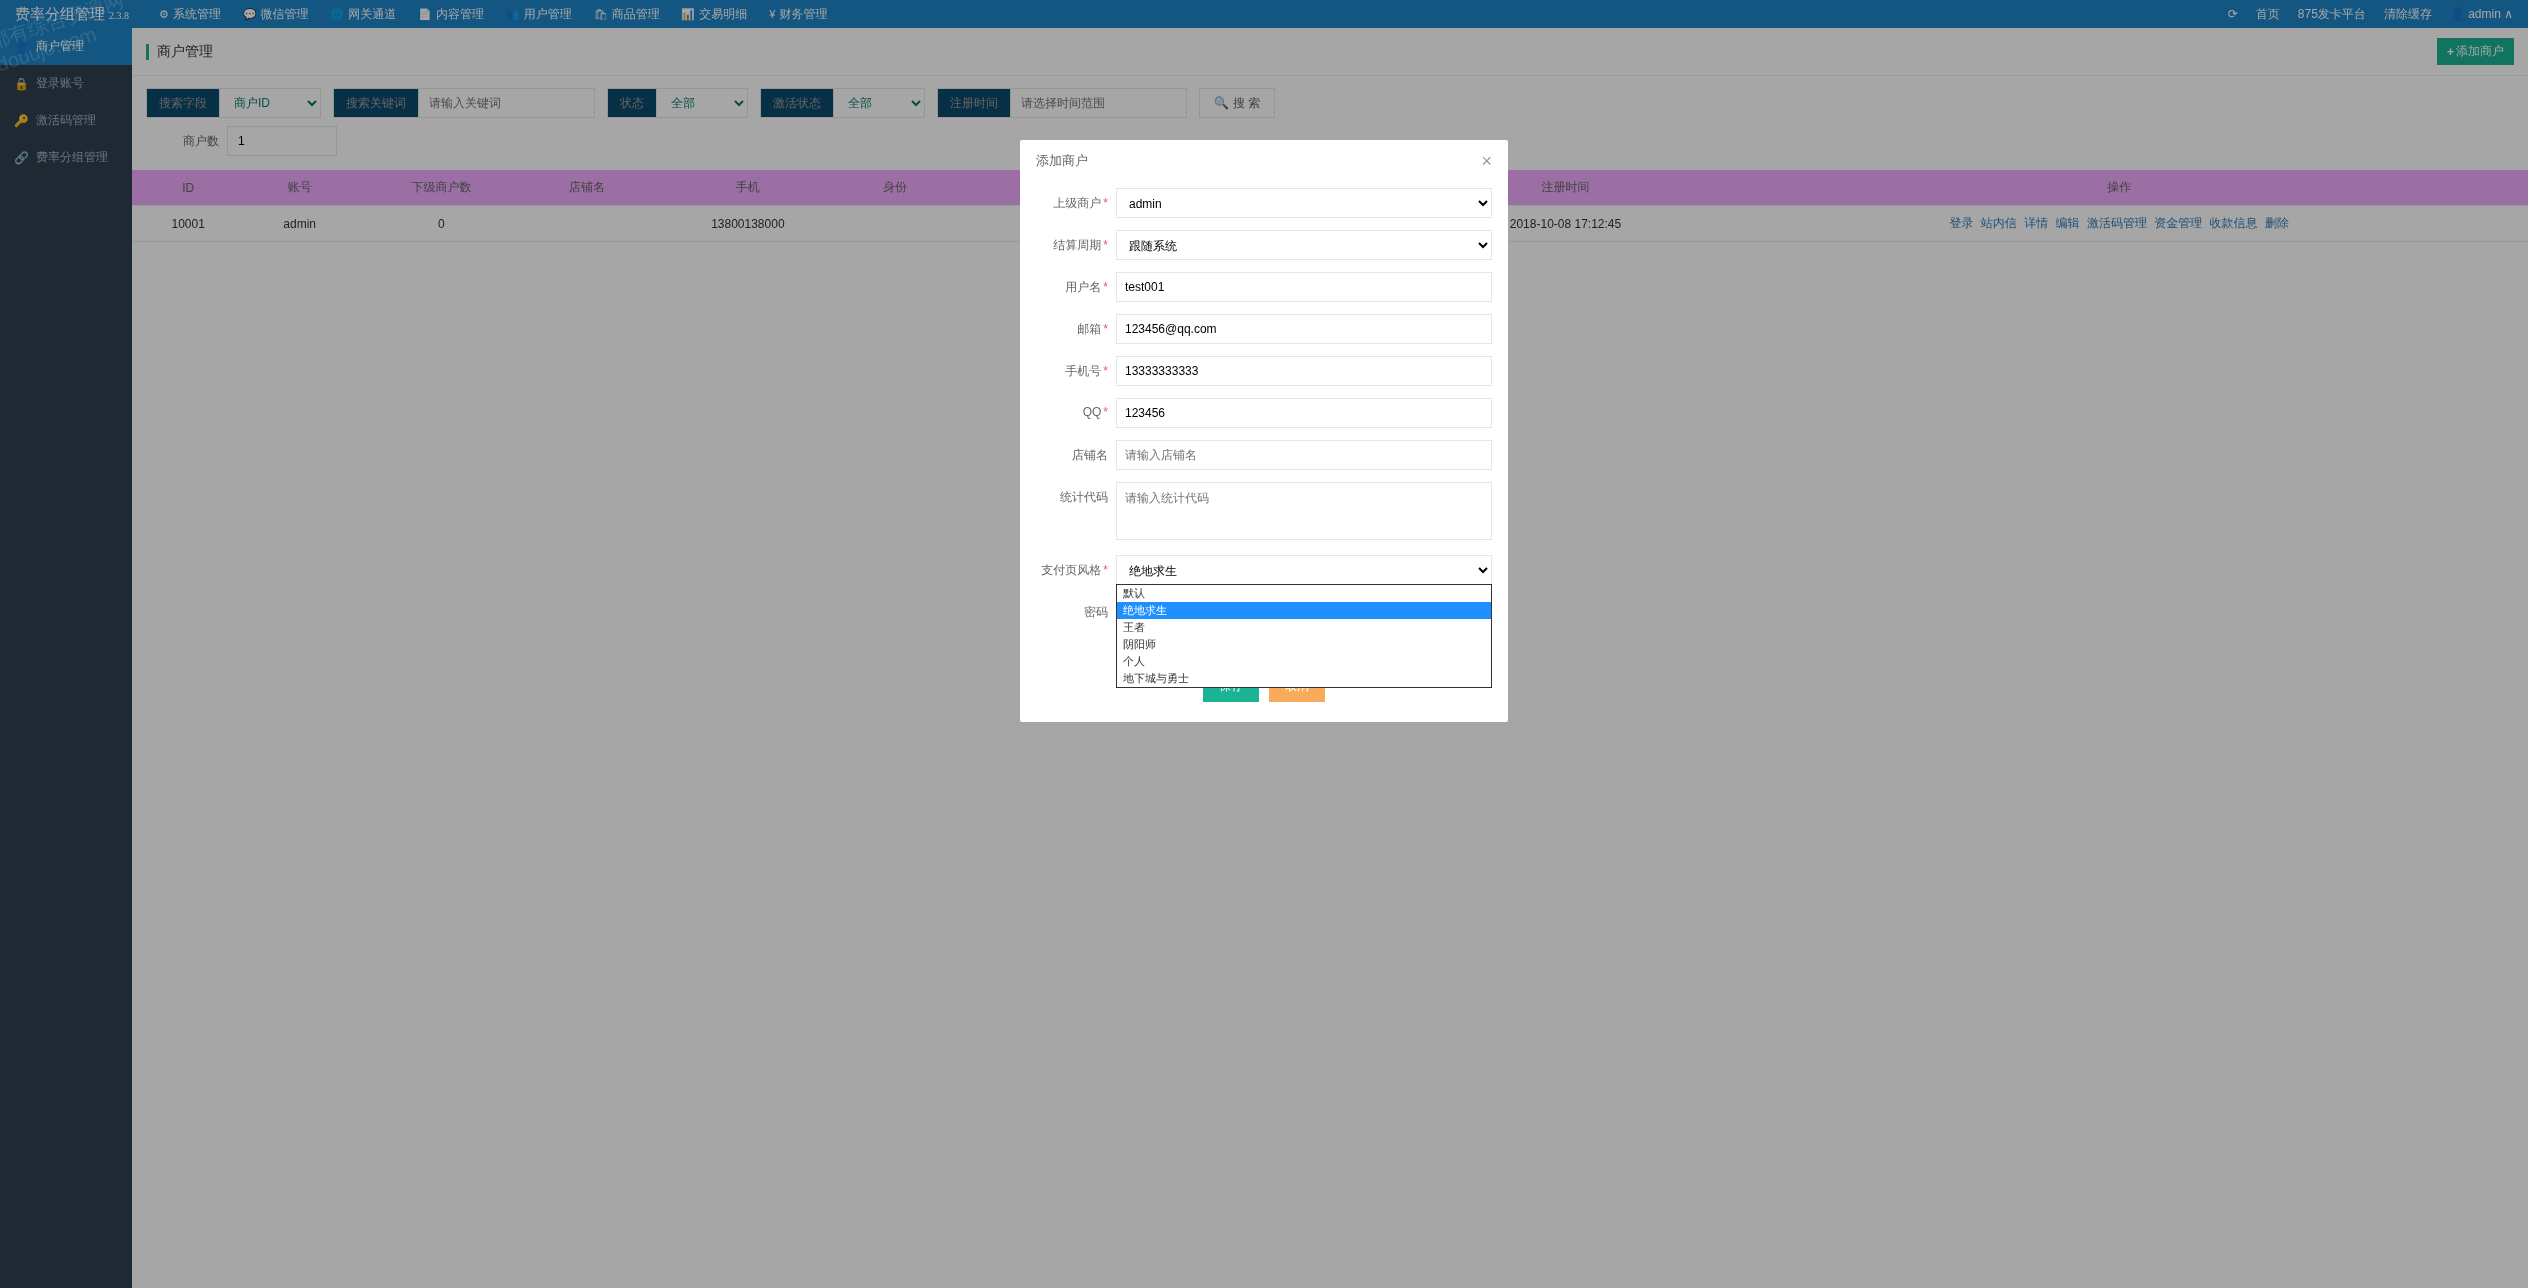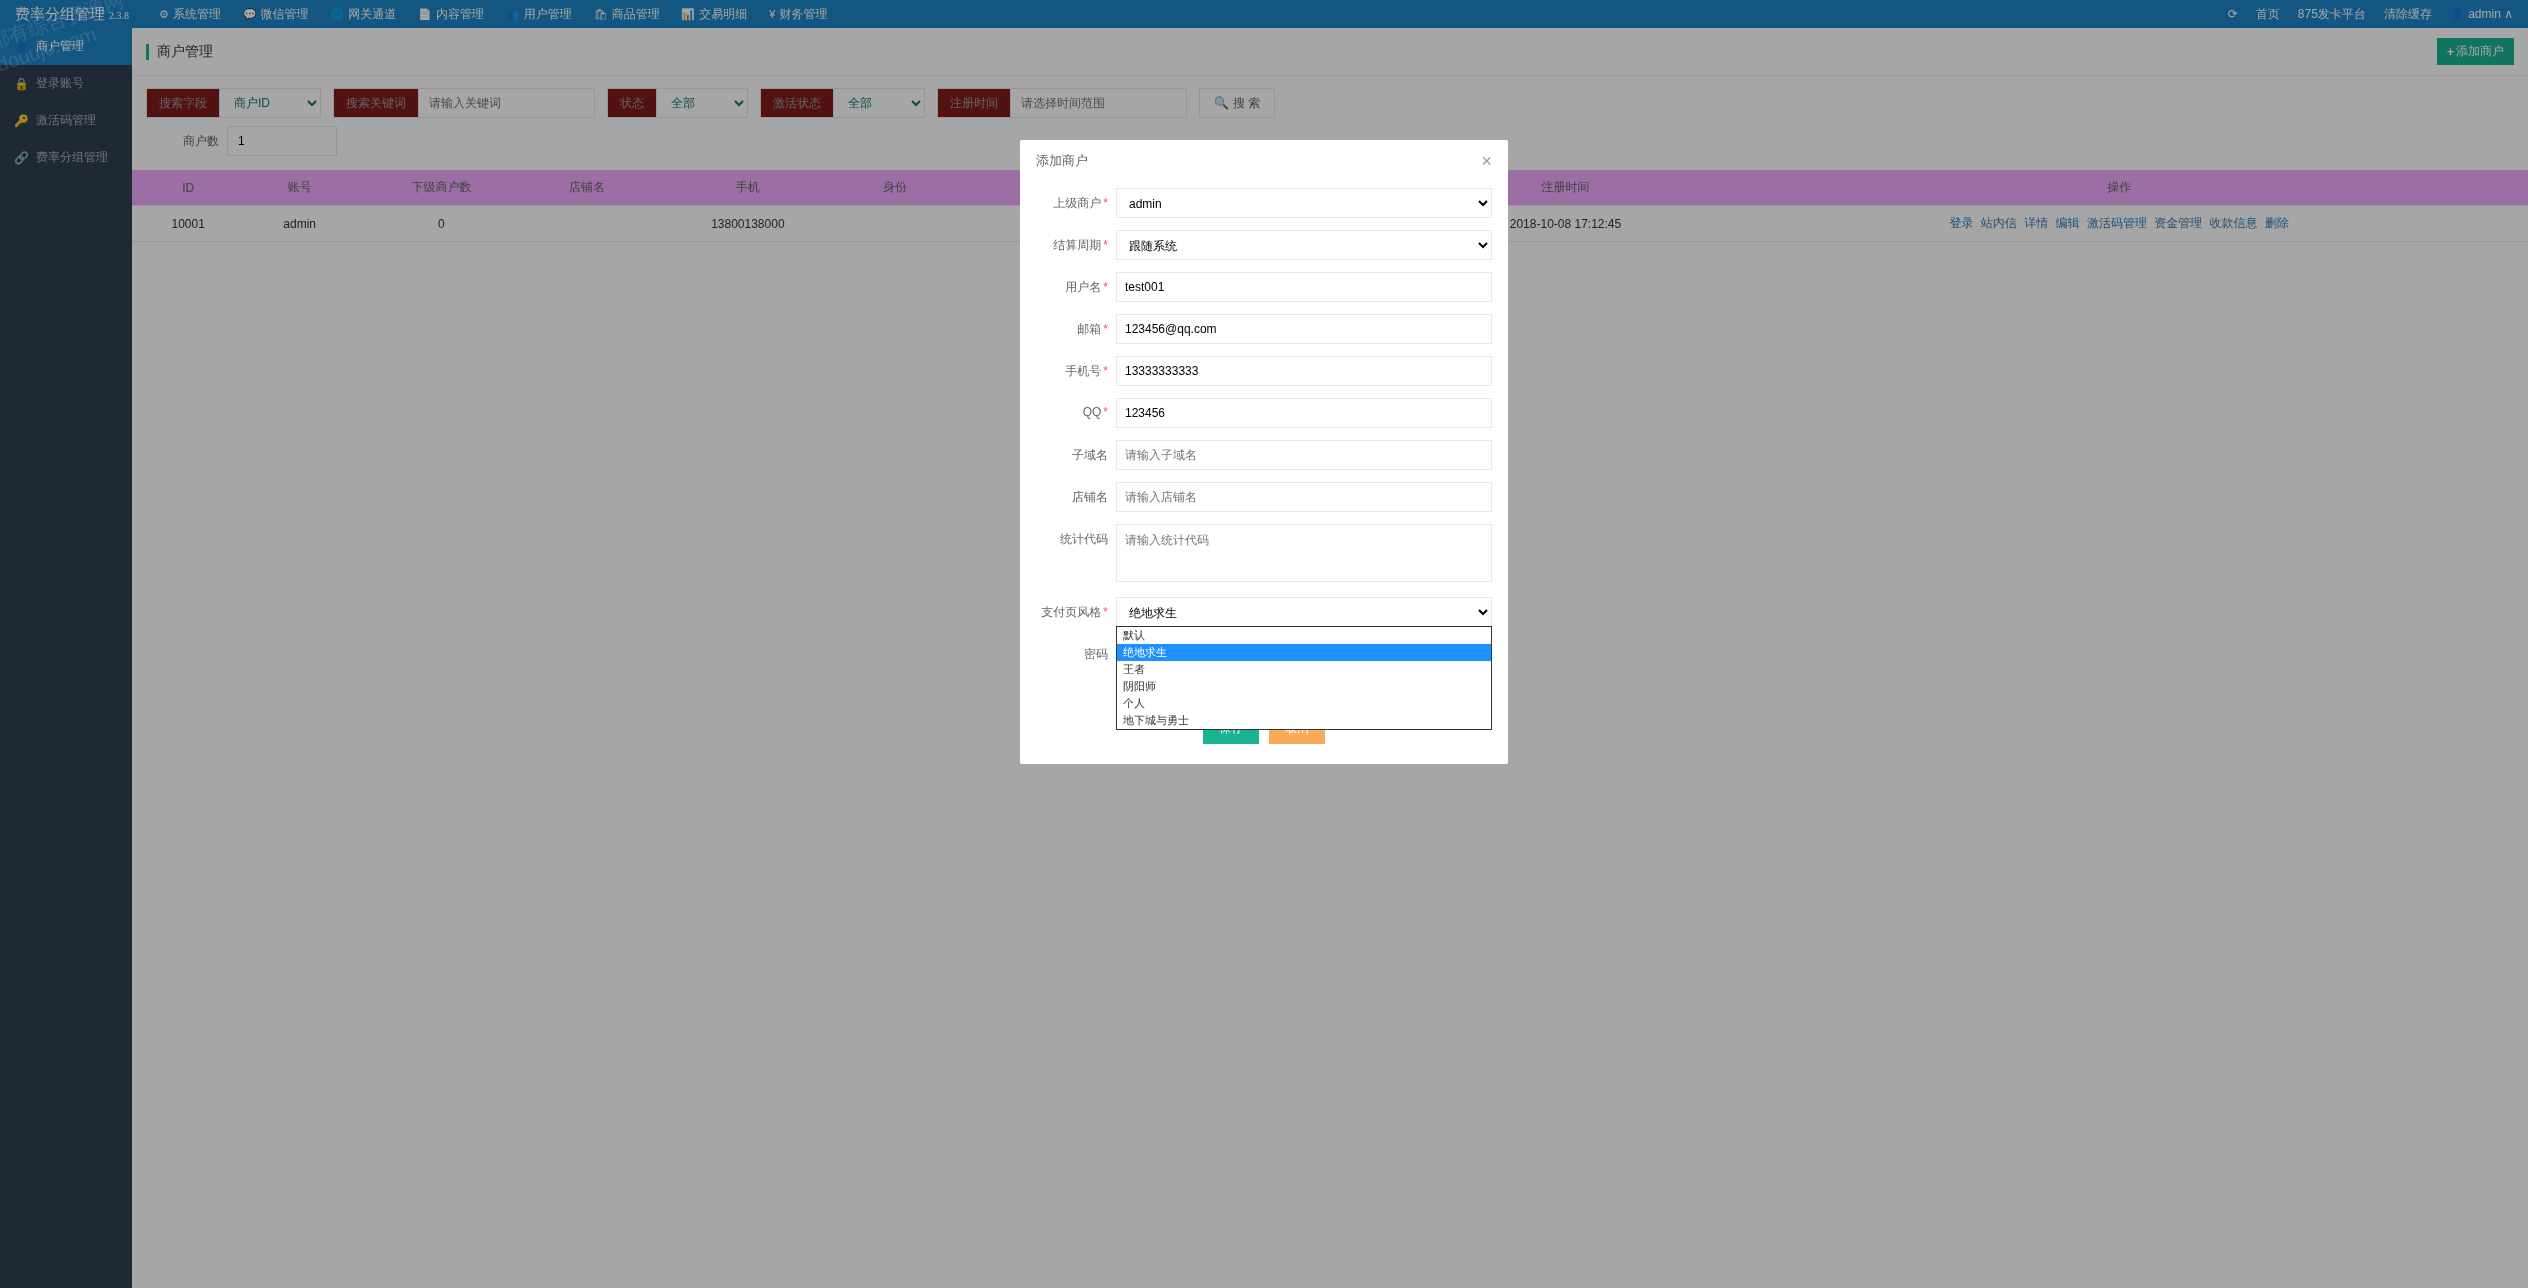--- a/index.html
+++ b/index.html
@@ -21,21 +21,21 @@
 
 .main { flex: 1; background: #fff; position: relative; }
 .page-head { padding: 10px 14px; border-bottom: 1px solid #eee; display: flex; align-items: center; }
 .page-head-bar { width: 3px; height: 16px; background: #1ab394; margin-right: 8px; }
 .page-head-title { font-size: 14px; color: #333; }
 .add-btn { margin-left: auto; background: #1ab394; color: #fff; border: none; padding: 5px 10px; font-size: 12px; cursor: pointer; display:flex; align-items:center; }
 .add-btn .plus { font-weight: bold; margin-right: 2px; }
 
 .filters { padding: 12px 14px 0; display: flex; flex-wrap: wrap; gap: 12px; }
 .fgroup { display: flex; border: 1px solid #e5e6e7; height: 30px; background: #fff; }
-.flabel { background: #7f1d1d; padding: 0 12px; display: flex; align-items: center; color: #999; font-size: 12px; border-right: 1px solid #e5e6e7; }
+.flabel { background: #0c4a6e; padding: 0 12px; display: flex; align-items: center; color: #999; font-size: 12px; border-right: 1px solid #e5e6e7; }
 .fselect { border: none; padding: 0 10px; min-width: 100px; font-size: 12px; background: #fff; color:#0f766e; }
 .fselect.wide { min-width: 90px; }
 .finput { border: none; padding: 0 10px; font-size: 12px; min-width: 110px; outline: none; }
 .search-btn { border: 1px solid #e5e6e7; background: #fff; padding: 0 14px; height: 30px; font-size: 12px; display: flex; align-items: center; cursor: pointer; color: #666; }
 .search-btn .ico { margin-right: 4px; }
 .count-row { padding: 8px 14px 14px; display: flex; align-items: center; gap: 8px; font-size: 12px; color: #666; margin-left: 37px; }
 .count-input { border: 1px solid #e5e6e7; width: 110px; height: 30px; padding: 0 10px; font-size: 12px; }
 
 .table { width: 100%; border-collapse: collapse; }
 .table th { background: #f0abfc; padding: 9px 8px; font-size: 12px; color: #666; font-weight: normal; text-align: center; border-bottom: 1px solid #e7eaec; }
@@ -256,24 +256,20 @@
         </div>
       <div class="form-row">
           <div class="form-label"><span>手机号</span><span class="req">*</span></div>
           <div class="form-ctrl"><input value="13333333333" style=""></div>
         </div>
       <div class="form-row">
           <div class="form-label"><span>QQ</span><span class="req">*</span></div>
           <div class="form-ctrl"><input value="123456" style=""></div>
         </div>
       <div class="form-row">
-          <div class="form-label"><span>子域名</span></div>
-          <div class="form-ctrl"><input placeholder="请输入子域名" style=""></div>
-        </div>
-      <div class="form-row">
           <div class="form-label"><span>店铺名</span></div>
           <div class="form-ctrl"><input placeholder="请输入店铺名" style=""></div>
         </div>
       <div class="form-row">
           <div class="form-label"><span>统计代码</span></div>
           <div class="form-ctrl"><textarea placeholder="请输入统计代码" style=""></textarea></div>
         </div>
       <div class="form-row">
           <div class="form-label"><span>支付页风格</span><span class="req">*</span></div>
         <div class="form-ctrl dropdown-wrap">

